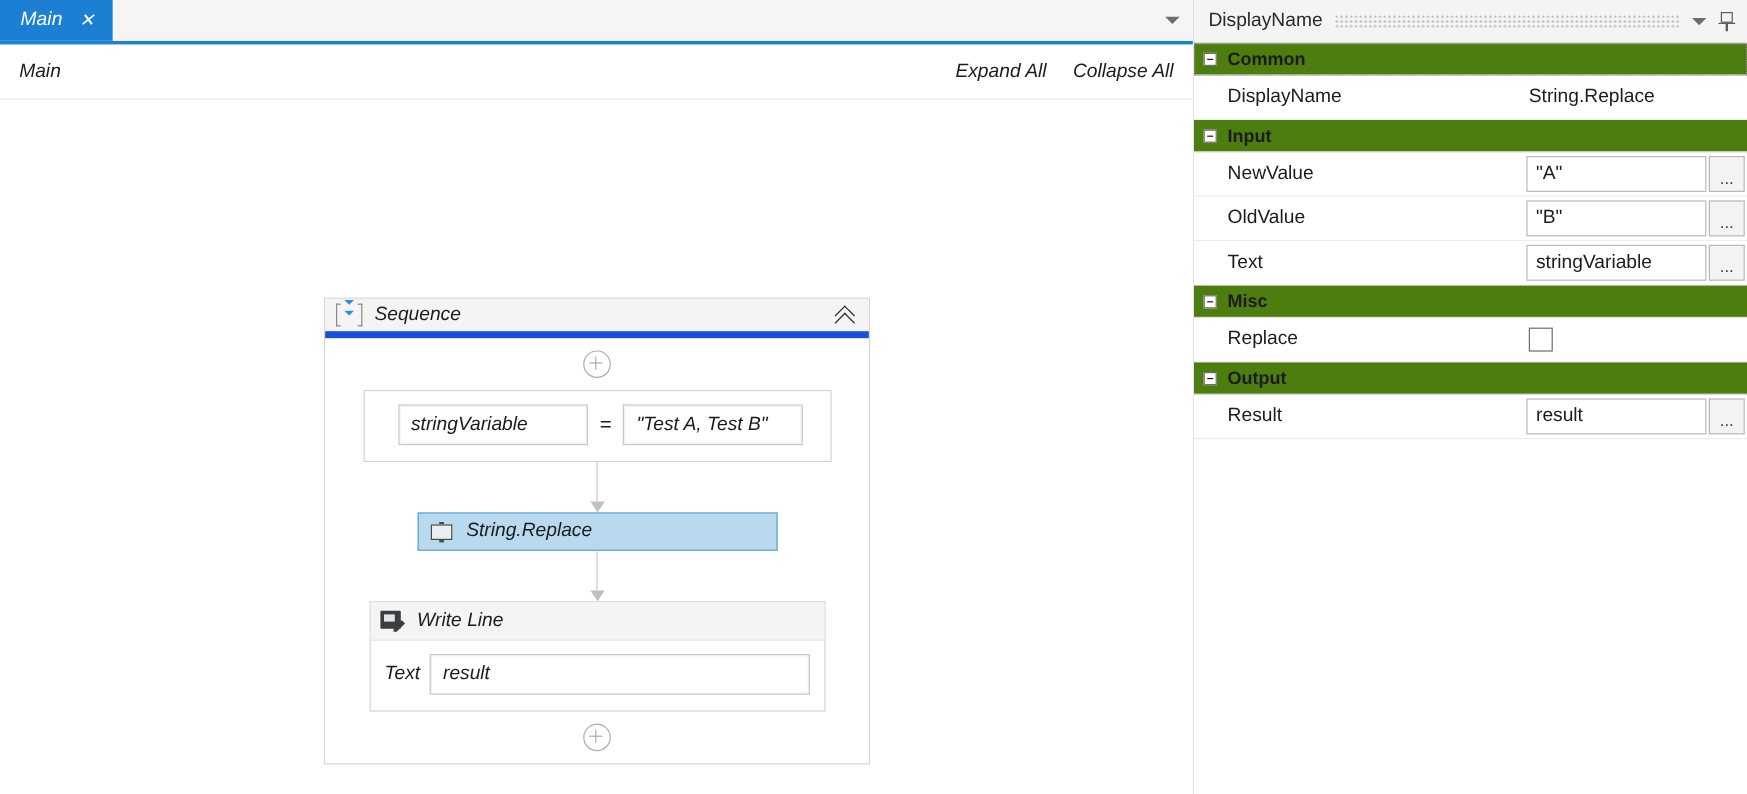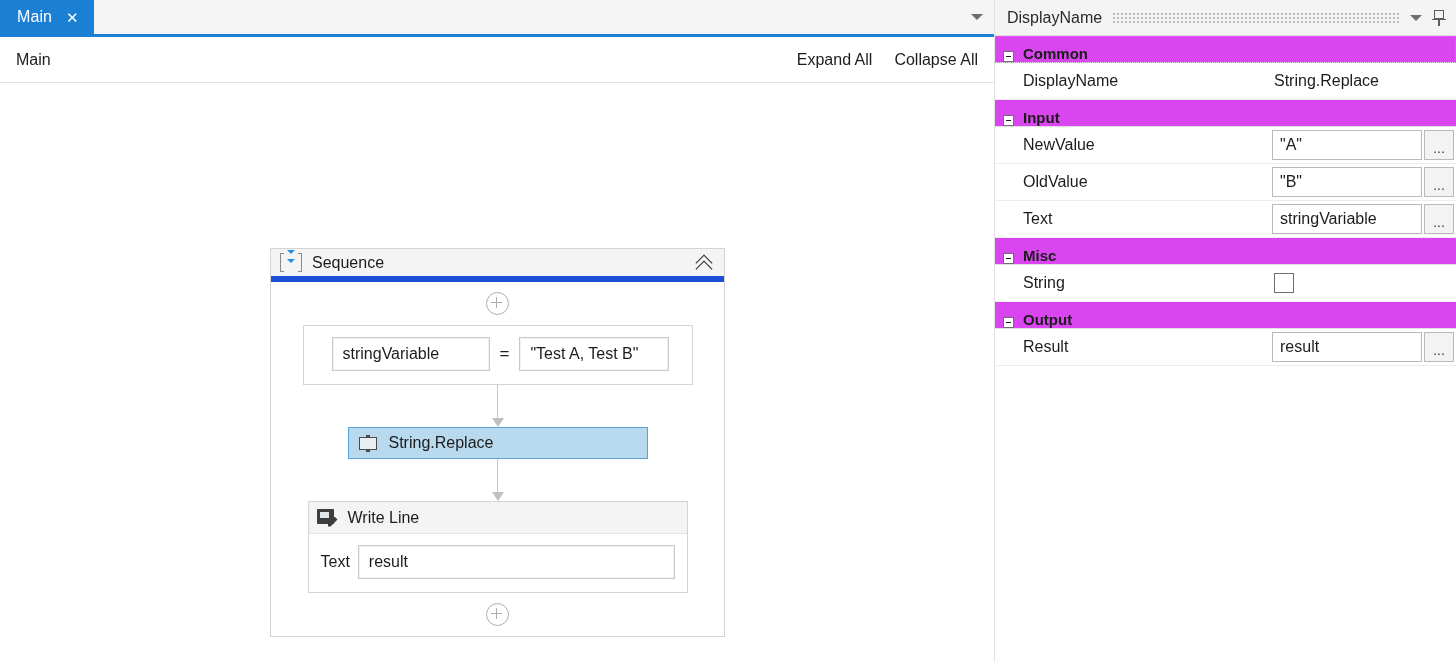--- a/index.html
+++ b/index.html
@@ -23,20 +23,21 @@
   
   .designer {
     position: relative;
     width: 995px;
     height: 662px;
     background: #ffffff;
     display: flex;
     flex-direction: column;
     border-right: 1px solid #e2e2e2;
     box-sizing: border-box;
+    font-style: italic;
   }
 
   
   .tabstrip {
     position: relative;
     height: 34px;
     background: #f5f5f5;
     border-bottom: 3px solid #1b7fd4;
     display: flex;
     align-items: stretch;
@@ -412,23 +413,23 @@
     box-sizing: border-box;
   }
 
   .prop-grid {
     flex: 1;
     overflow: hidden;
     background: #ffffff;
   }
   .group-row {
     height: 27px;
-    background: #d946ef;
-    display: flex;
-    align-items: flex-end;
+    background: #4d7c0f;
+    display: flex;
+    align-items: center;
     padding-left: 8px;
     box-sizing: border-box;
     gap: 9px;
     border-bottom: 1px solid #e0e0e0;
     cursor: pointer;
   }
   .group-row.first { outline: 1px dotted #9a9a9a; outline-offset: -1px; }
   .expander {
     width: 11px; height: 11px;
     border: 1px solid #6f6f6f;
@@ -662,21 +663,21 @@
           <span class="val-input">stringVariable</span>
           <span class="ellipsis-btn">...</span>
         </span>
       </div>
 
       <div class="group-row">
         <span class="expander"></span>
         <span class="group-label">Misc</span>
       </div>
       <div class="prop-row">
-        <span class="prop-name">String</span>
+        <span class="prop-name">Replace</span>
         <span class="prop-value">
           <span class="checkbox"></span>
         </span>
       </div>
 
       <div class="group-row">
         <span class="expander"></span>
         <span class="group-label">Output</span>
       </div>
       <div class="prop-row">

